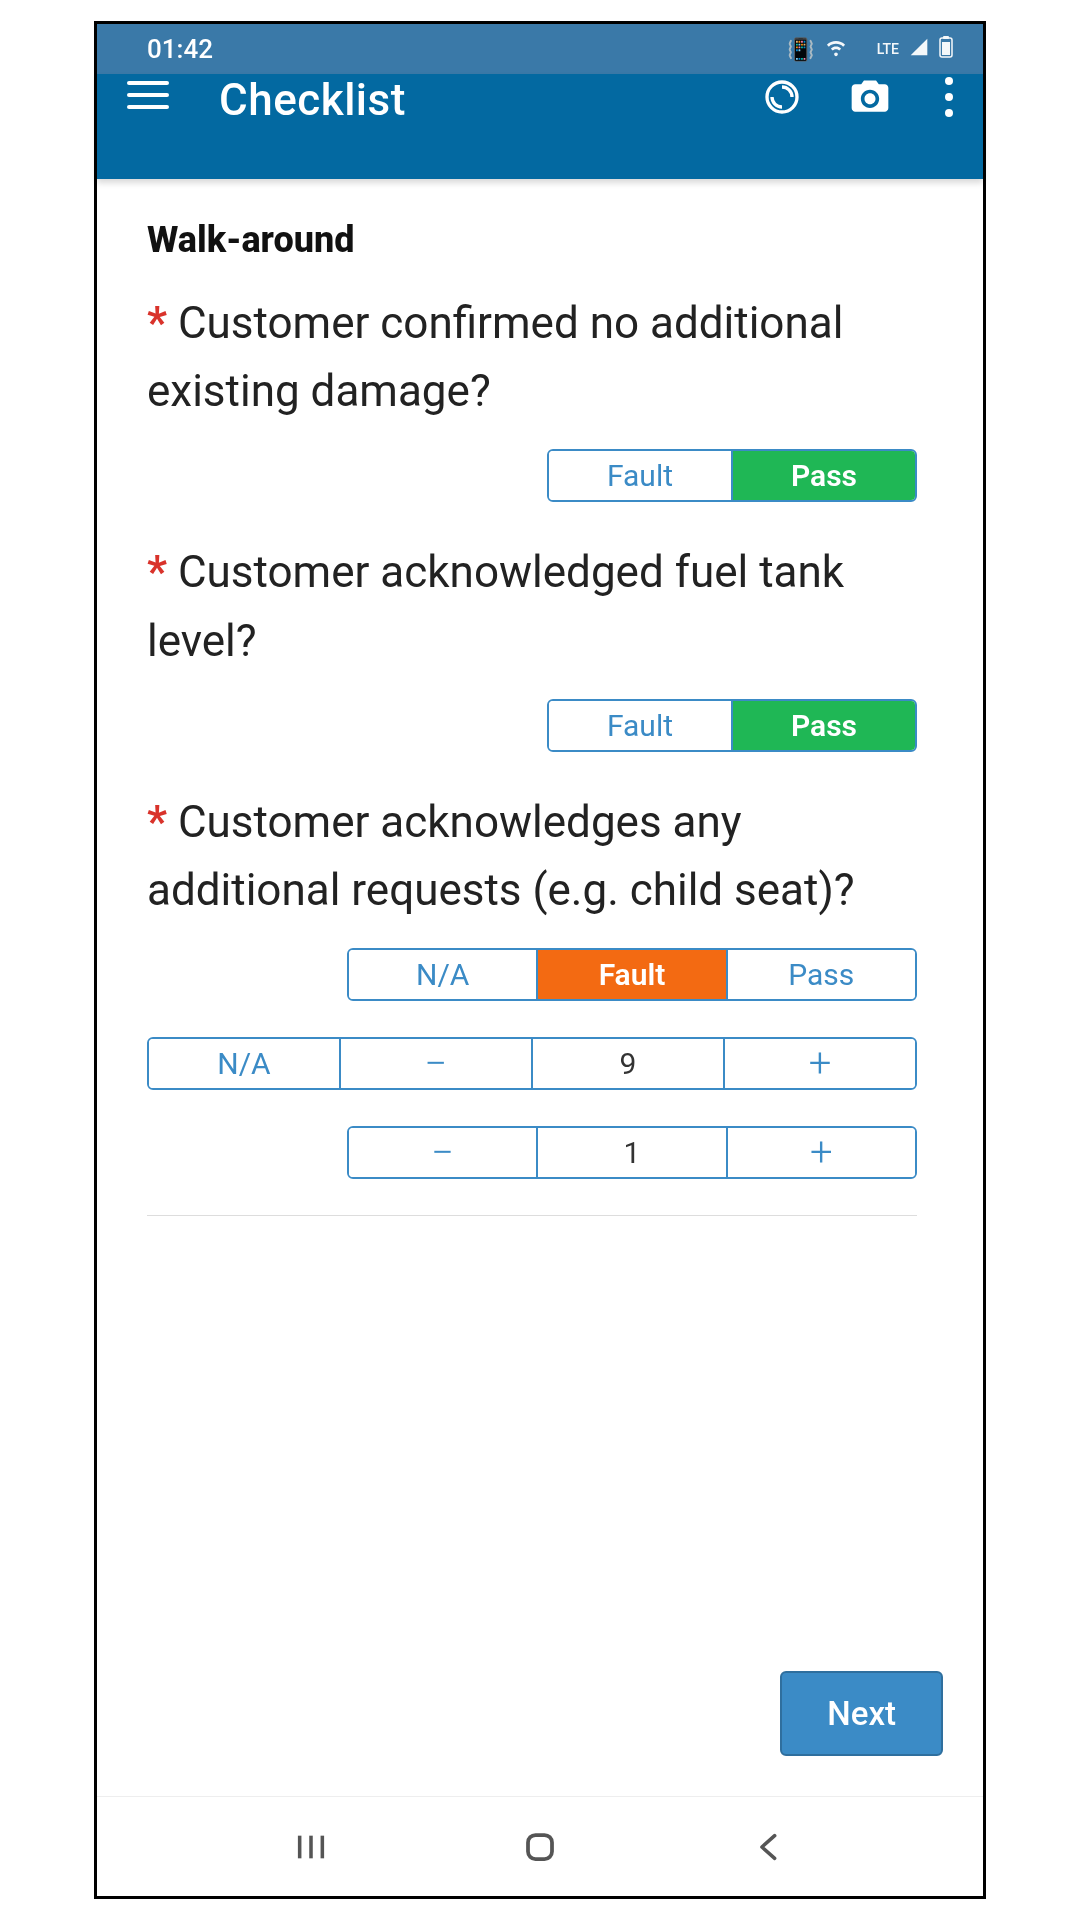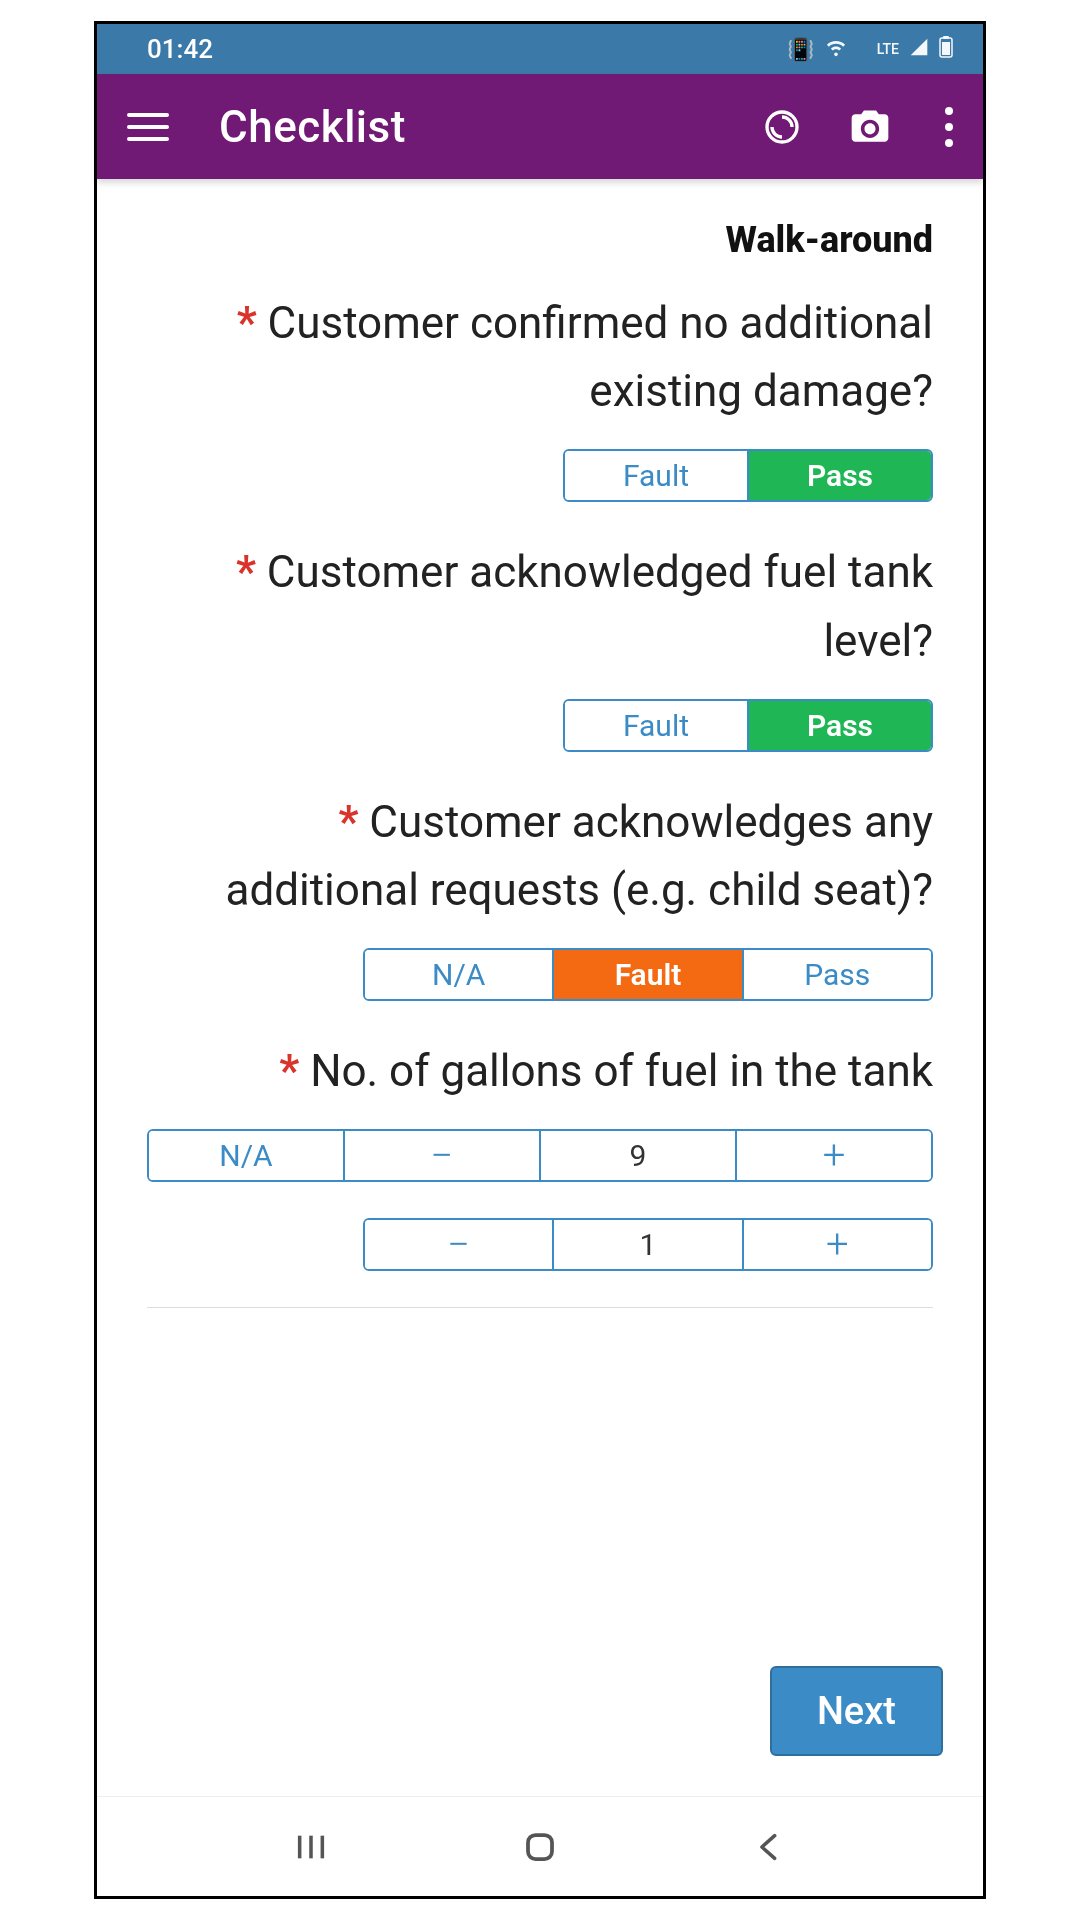--- a/index.html
+++ b/index.html
@@ -37,24 +37,24 @@
     padding: 0 30px 0 50px;
     font-size: 26px;
     font-weight: 500;
   }
   .status-time { flex: 0 0 auto; }
   .status-spacer { flex: 1; }
   .status-icons { display: flex; gap: 10px; align-items: center; opacity: 0.95; font-size: 22px; }
   
   .app-bar {
     height: 105px;
-    background: #701a75;
+    background: #0369a1;
     color: #fff;
     display: flex;
-    align-items: center;
+    align-items: flex-start;
     padding: 0 20px 0 30px;
     box-shadow: 0 4px 6px rgba(0,0,0,0.15);
     z-index: 2;
   }
   .hamburger {
     width: 42px; height: 42px;
     display: flex; flex-direction: column; justify-content: center; gap: 8px;
     margin-right: 50px;
     cursor: pointer;
   }
@@ -70,23 +70,22 @@
   .app-bar-spacer { flex: 1; }
   .app-bar-actions { display: flex; align-items: center; gap: 42px; }
   .icon-btn { width: 46px; height: 46px; display:flex; align-items:center; justify-content:center; cursor:pointer; }
   .icon-btn svg { fill: #fff; }
   .more-dots { display:flex; flex-direction:column; gap:8px; align-items:center; padding: 0 10px;}
   .more-dots span { width:8px; height:8px; border-radius:50%; background:#fff; }
   
   .content {
     flex: 1;
     background: #fff;
-    padding: 40px 50px 0 50px;
+    padding: 40px 66px 0 50px;
     overflow: hidden;
-    text-align: right;
   }
   .section-title {
     font-size: 36px;
     font-weight: 800;
     color: #111;
     margin-bottom: 28px;
   }
   .question {
     margin-bottom: 18px;
   }
@@ -134,21 +133,21 @@
   }
   .footer-area {
     padding: 50px 40px 40px 40px;
     display:flex;
     justify-content:flex-end;
     background:#fff;
   }
   .next-btn {
     background: #3b8bc6;
     color: #fff;
-    font-size: 38px;
+    font-size: 33px;
     font-weight: 500;
     padding: 21px 45px;
     border-radius: 6px;
     cursor: pointer;
     border: 2px solid #2f6f9e;
   }
   
   .nav-bar {
     height: 100px;
     background: #fff;
@@ -256,26 +255,20 @@
       </div>
     </div>
     <div class="row-right">
       <div class="seg-group seg-3">
         <div class="seg-btn">N/A</div>
         <div class="seg-btn sel-orange">Fault</div>
         <div class="seg-btn">Pass</div>
       </div>
     </div>
 
-    <div class="question">
-      <div class="q-text">
-        <span class="req">*</span>
-        <span>No. of gallons of fuel in the tank</span>
-      </div>
-    </div>
     <div class="row-full">
       <div class="seg-group seg-4">
         <div class="seg-btn">N/A</div>
         <div class="seg-btn op">−</div>
         <div class="seg-btn value">9</div>
         <div class="seg-btn op">+</div>
       </div>
     </div>
 
     <div class="row-right">

